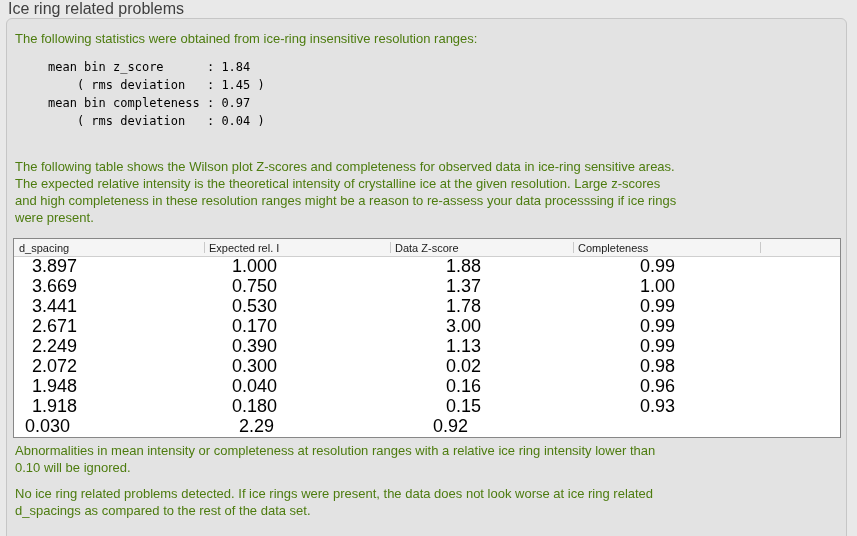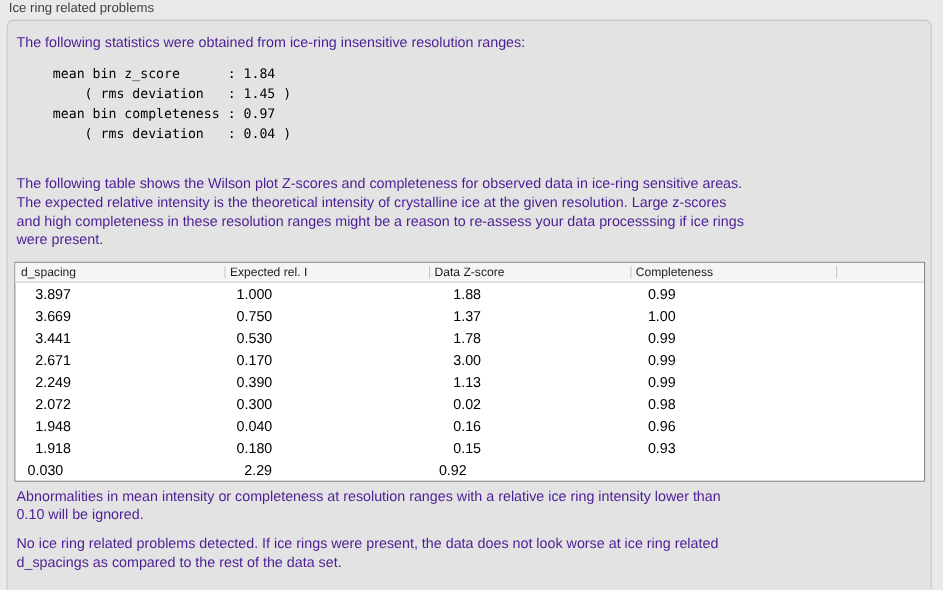--- a/index.html
+++ b/index.html
@@ -4,32 +4,32 @@
 <style>
   html, body { margin:0; padding:0; }
   body {
     width:857px; height:536px; position:relative; overflow:hidden;
     background:#e9e9e9;
     font-family:"Liberation Sans", sans-serif;
     color:#000;
   }
   .groupbox-title {
     position:absolute; left:8px; top:0;
-    font-size:12px; color:#3f3f3f;
+    font-size:16px; color:#3f3f3f;
   }
   .groupbox {
     position:absolute; left:6px; top:18px;
     width:841px; height:540px;
     box-sizing:border-box;
     background:#e3e3e3;
     border:1px solid #c6c6c6;
     border-radius:6px 6px 0 0;
     padding:11px 8px 0 8px;
   }
-  .para { font-size:13px; line-height:17px; color:#4c1d95; }
+  .para { font-size:13px; line-height:17px; color:#4d7c0f; }
   .para div { white-space:nowrap; }
   .stats {
     margin:11px 0 0 33px;
     font-family:"DejaVu Sans Mono", monospace;
     font-size:12px; line-height:18px; color:#000;
   }
   .desc { margin-top:28px; }
   .listtable {
     margin-top:12px; margin-left:-2px;
     width:826px;
@@ -46,21 +46,21 @@
     display:flex; align-items:center;
     padding-left:5px;
     font-size:11px; color:#1c1c1c;
     position:relative;
     text-align:right;
   }
   .th + .th::before {
     content:""; position:absolute; left:0; top:3px; bottom:3px;
     width:1px; background:#c9c9c9;
   }
-  .tr { display:flex; height:20px; align-items:center; font-size:13px; }
+  .tr { display:flex; height:20px; align-items:flex-end; font-size:18px;gap:17px; }
   .td { box-sizing:border-box; white-space:nowrap; }
   .c0 { width:190px; }
   .c1 { width:186px; }
   .c2 { width:183px; }
   .c3 { width:187px; }
   .c4 { flex:1; }
   .td.c0 { padding-left:18px; }
   .td.c1 { padding-left:11px; }
   .td.c2 { padding-left:22px; }
   .td.c3 { padding-left:16px; }

